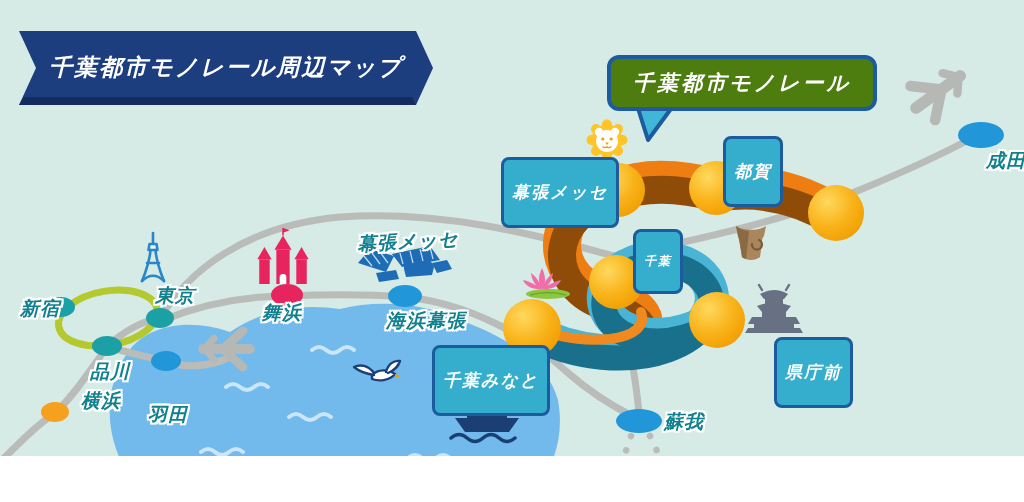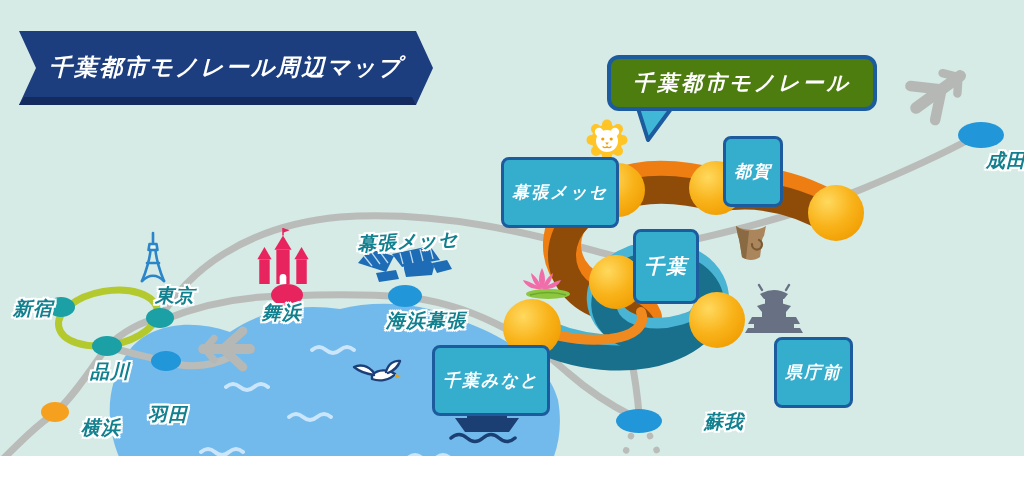--- a/index.html
+++ b/index.html
@@ -21,38 +21,38 @@
     padding:10px 22px;white-space:nowrap;
   }
   .st-box{
     position:absolute;background:#35aecd;border:3px solid #1c5c9e;border-radius:8px;
     color:#fff;font-weight:bold;font-size:17px;letter-spacing:2px;
     padding:21px 8px;white-space:nowrap;
   }
   .box-dobutsukoen{left:501px;top:157px;}
   .box-tsuga{left:723px;top:136px;}
   .box-chishirodai{left:838px;top:234px;}
-  .box-chiba{left:633px;top:229px;font-size:20px;}
+  .box-chiba{left:633px;top:229px;font-size:12px;}
   .box-kenchomae{left:726px;top:337px;margin-left:48px;}
   .box-chibaminato{left:432px;top:345px;}
   .plain-label{
     position:absolute;font-weight:bold;font-size:19px;color:#11808f;
     letter-spacing:1px;white-space:nowrap;
     text-shadow:-2px -2px 0 #fff,2px -2px 0 #fff,-2px 2px 0 #fff,2px 2px 0 #fff,
                  0 -2px 0 #fff,0 2px 0 #fff,-2px 0 0 #fff,2px 0 0 #fff;
   }
-  .lbl-shinjuku{left:13px;top:296px;}
+  .lbl-shinjuku{left:20px;top:296px;}
   .lbl-tokyo{left:155px;top:283px;}
   .lbl-shinagawa{left:90px;top:359px;}
   .lbl-haneda{left:148px;top:374px;margin-top:28px;}
-  .lbl-yokohama{left:69px;top:415px;padding-left:12px;}
+  .lbl-yokohama{left:69px;top:388px;padding-left:12px;}
   .lbl-maihama{left:262px;top:300px;}
   .lbl-kaihinmakuhari{left:386px;top:308px;}
   .lbl-narita{left:986px;top:148px;}
-  .lbl-soga{left:664px;top:409px;margin-left:40px;}
+  .lbl-soga{left:664px;top:409px;}
   .lbl-makuharimesse{left:357px;top:229px;transform:rotate(-3deg);}
 </style>
 </head>
 <body>
 
 <div class="map-container">
 
 <svg class="map-svg" width="1024" height="502" viewBox="0 0 1024 502">
   <defs>
     <radialGradient id="goldGrad" cx="0.35" cy="0.3" r="0.8">

